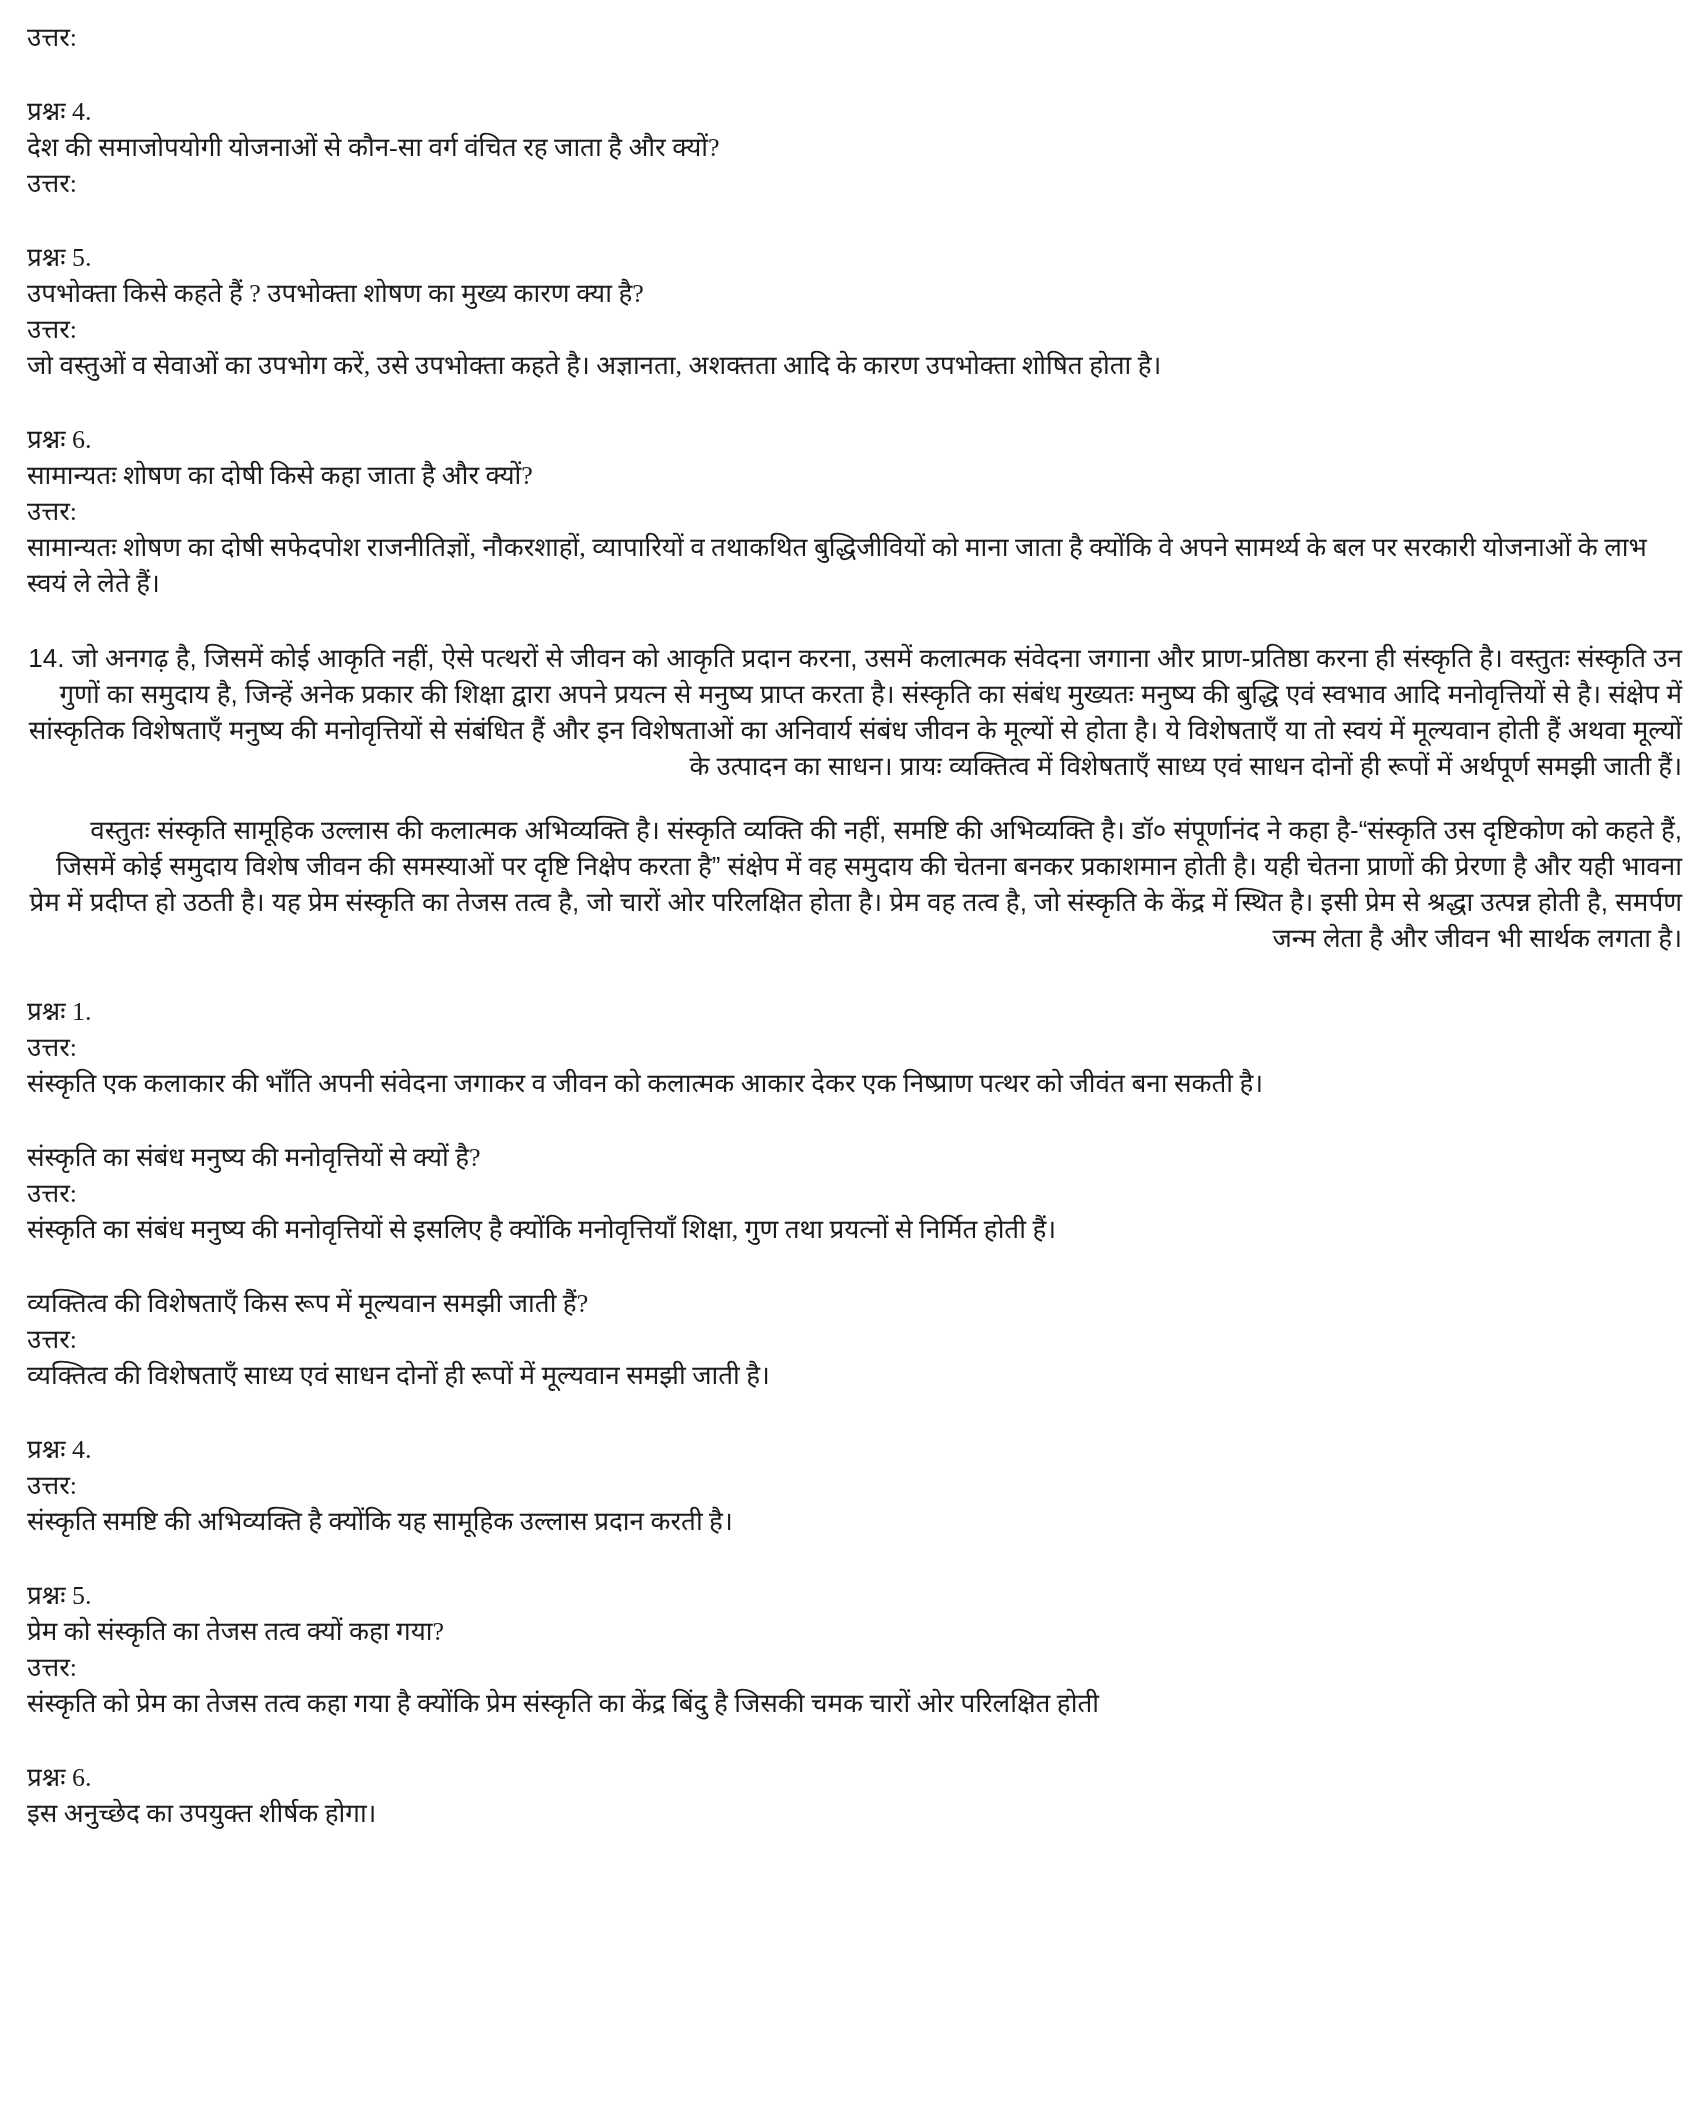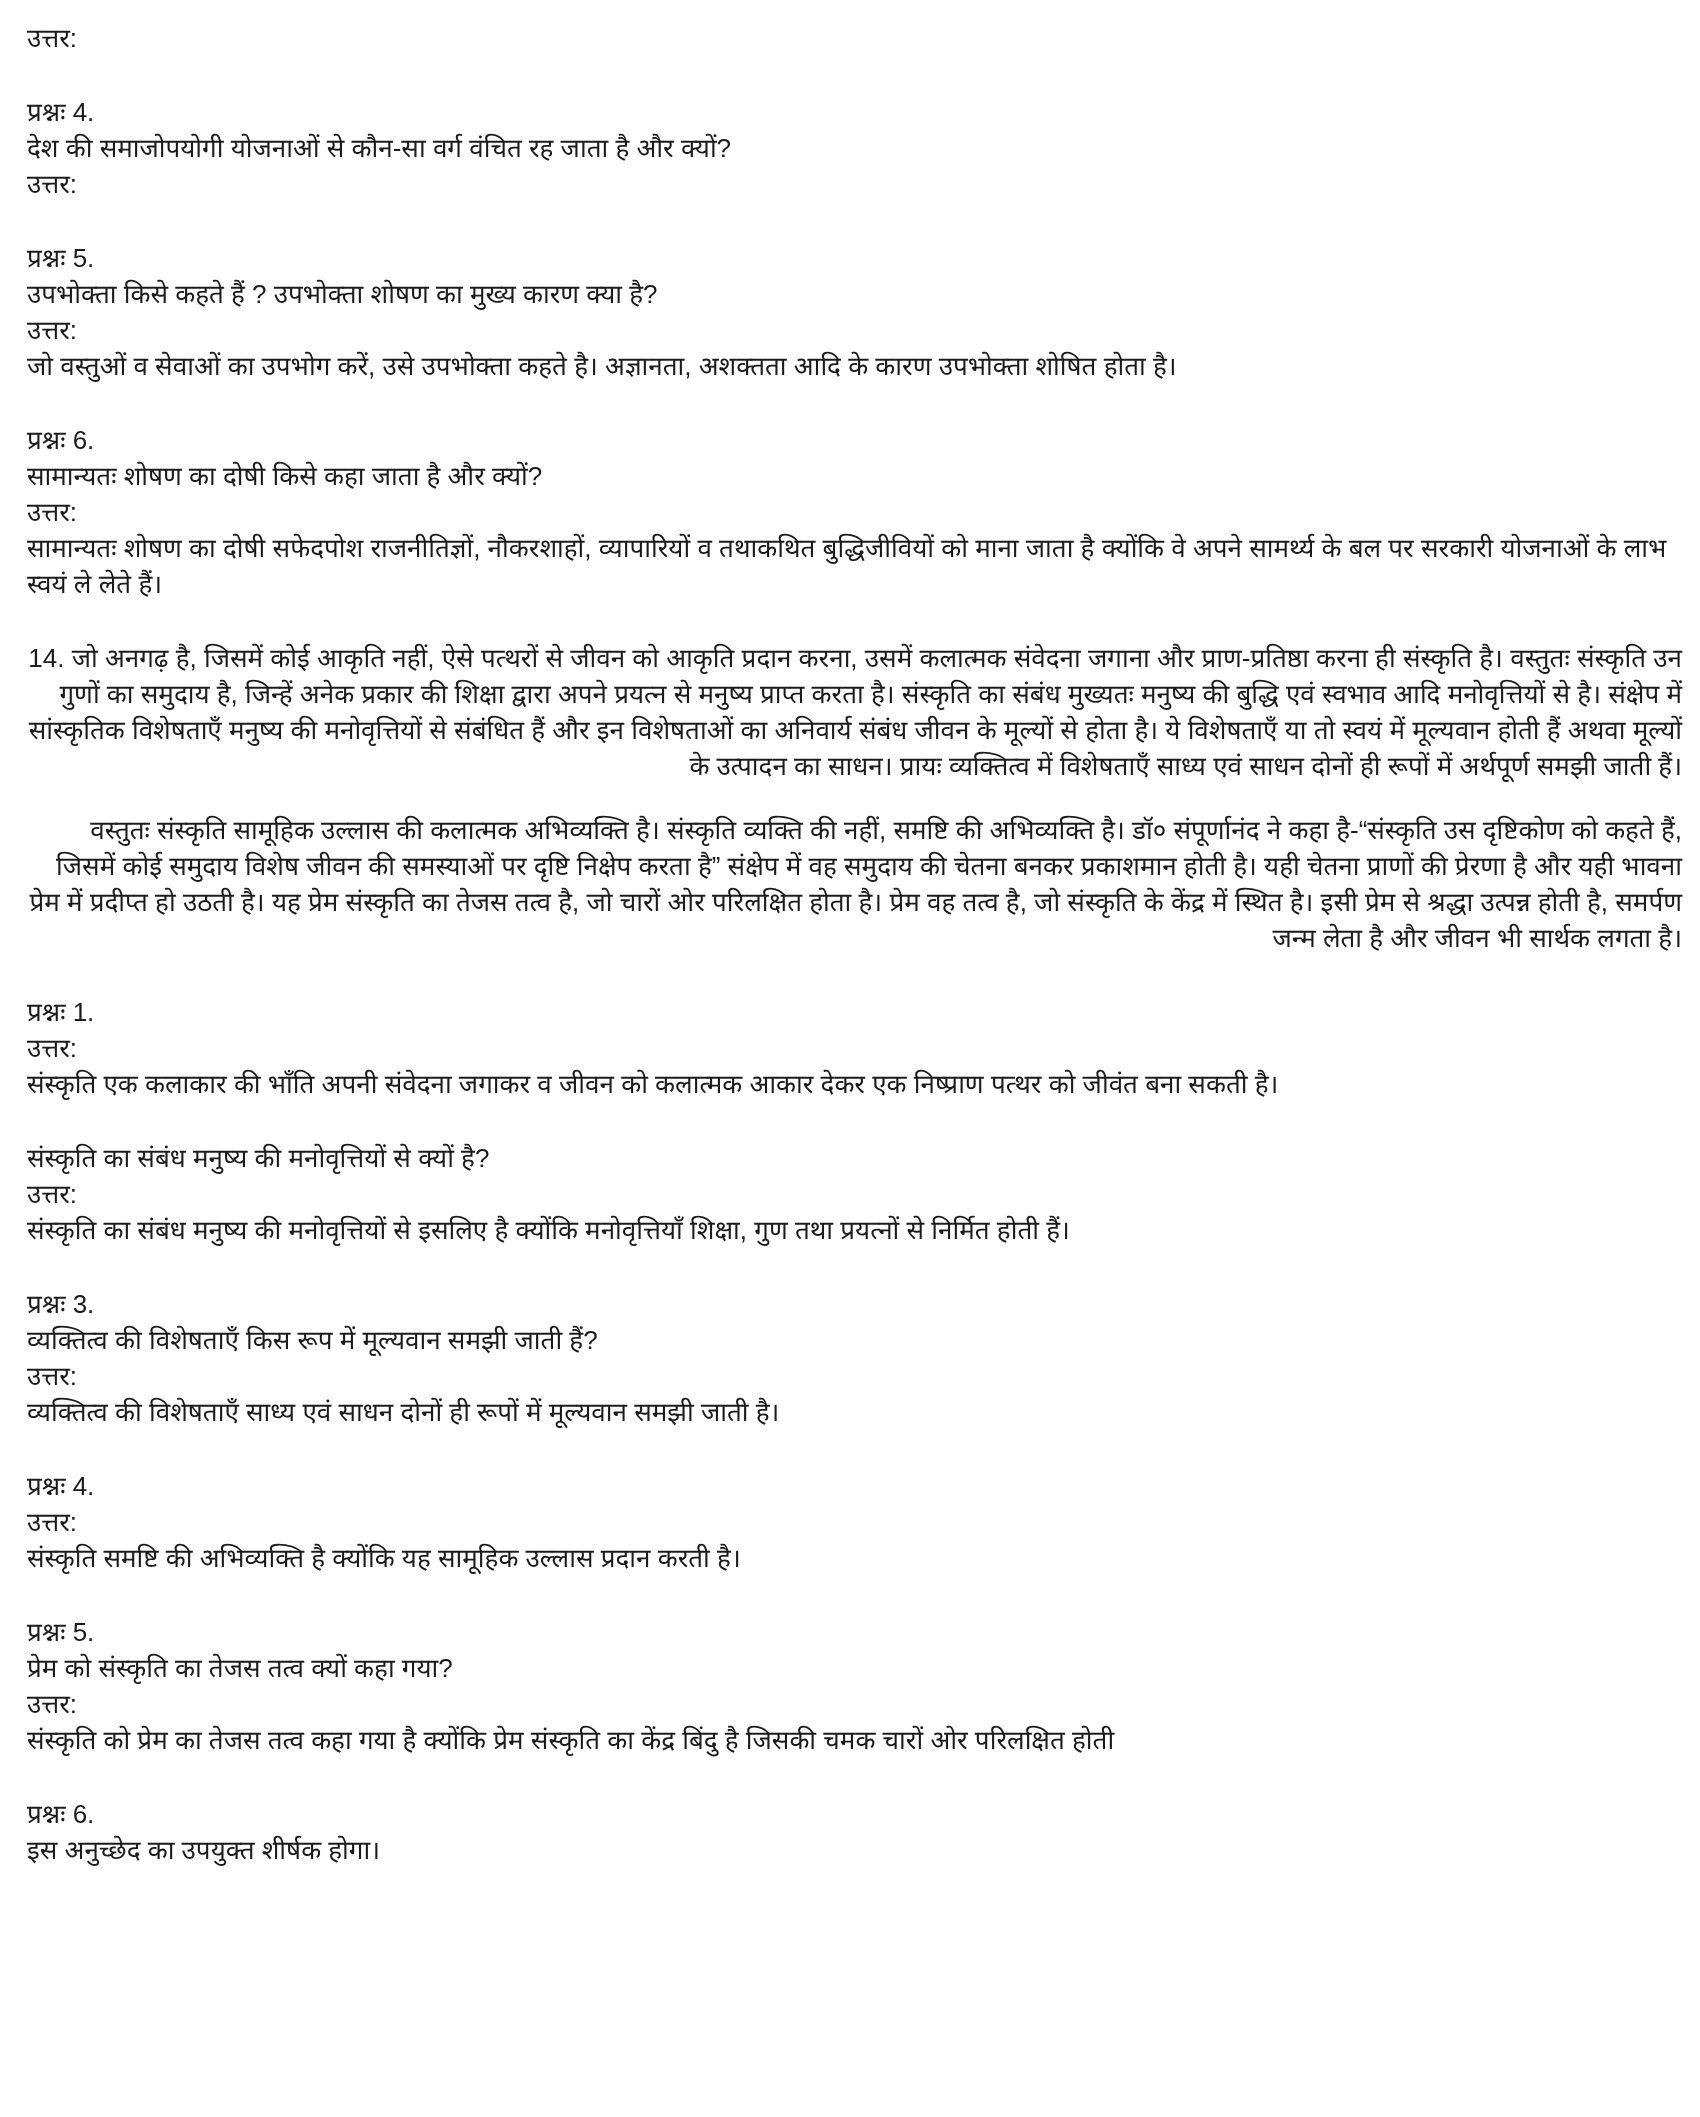--- a/index.html
+++ b/index.html
@@ -21,20 +21,21 @@
   .qa {
     margin: 0 0 38px 0;
   }
   .para {
     margin: 0 0 28px 0;
     text-align: right;
   }
   .line {
     white-space: normal;
     word-break: normal;
+    font-family: Liberation Serif, serif;
   }
   .q-num { }
   .q-text { }
   .ans-label { }
   .ans-text { }
 </style>
 </head>
 <body style="color: rgb(27, 27, 27); background: rgb(255, 255, 255);">
 
 <div class="page">
@@ -73,21 +74,20 @@
     <div class="line ans-text">संस्कृति एक कलाकार की भाँति अपनी संवेदना जगाकर व जीवन को कलात्मक आकार देकर एक निष्प्राण पत्थर को जीवंत बना सकती है।</div>
   </div>
 
   <div class="qa">
     <div class="line q-text">संस्कृति का संबंध मनुष्य की मनोवृत्तियों से क्यों है?</div>
     <div class="line ans-label">उत्तर:</div>
     <div class="line ans-text">संस्कृति का संबंध मनुष्य की मनोवृत्तियों से इसलिए है क्योंकि मनोवृत्तियाँ शिक्षा, गुण तथा प्रयत्नों से निर्मित होती हैं।</div>
   </div>
 
   <div class="qa">
-    <div class="line q-num">प्रश्नः 3.</div>
     <div class="line q-text">व्यक्तित्व की विशेषताएँ किस रूप में मूल्यवान समझी जाती हैं?</div>
     <div class="line ans-label">उत्तर:</div>
     <div class="line ans-text">व्यक्तित्व की विशेषताएँ साध्य एवं साधन दोनों ही रूपों में मूल्यवान समझी जाती है।</div>
   </div>
 
   <div class="qa">
     <div class="line q-num">प्रश्नः 4.</div>
     <div class="line ans-label">उत्तर:</div>
     <div class="line ans-text">संस्कृति समष्टि की अभिव्यक्ति है क्योंकि यह सामूहिक उल्लास प्रदान करती है।</div>
   </div>

